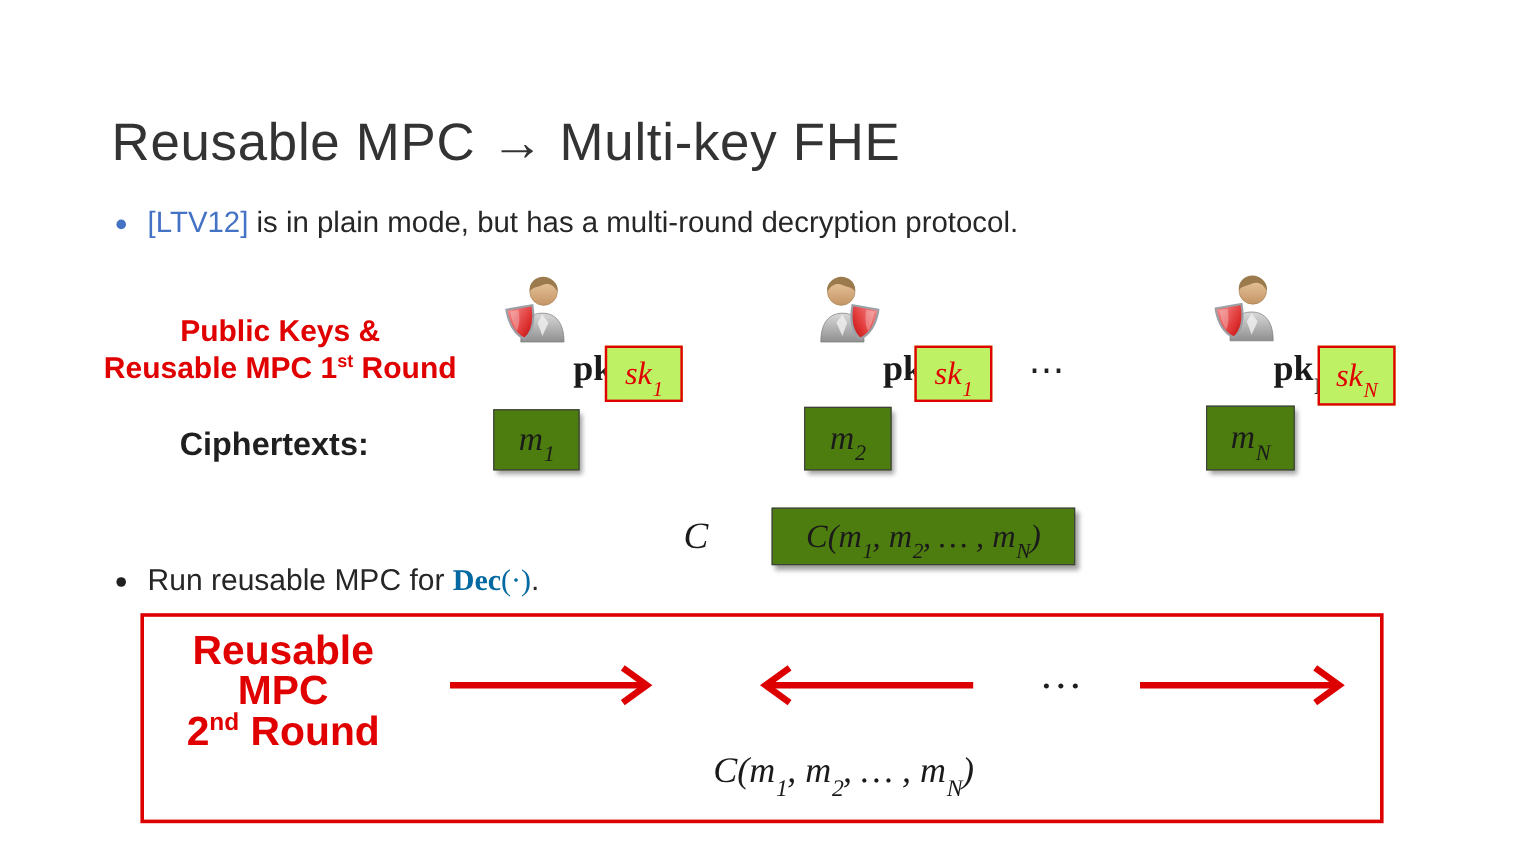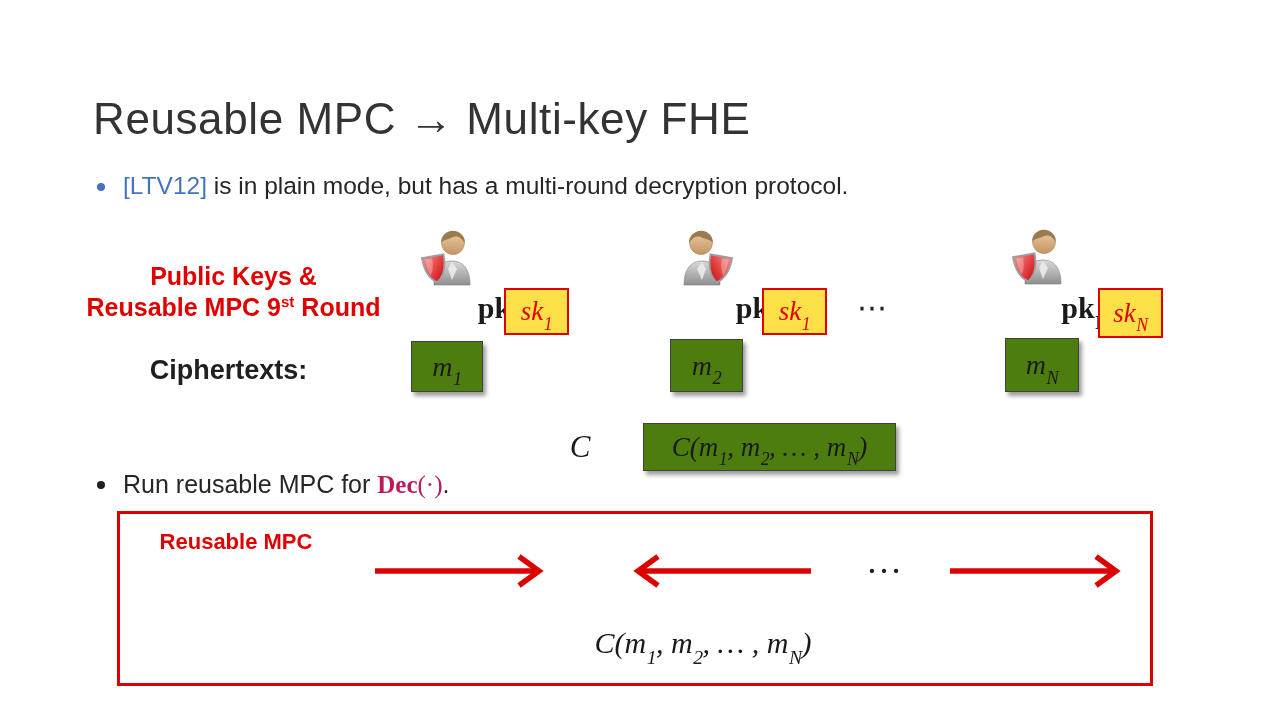--- a/index.html
+++ b/index.html
@@ -14,62 +14,62 @@
 
   .title{left:93px;top:94px;font-size:44px;font-weight:300;color:#333333;letter-spacing:0.6px;}
 
   .bullet{display:flex;align-items:flex-start;}
   .bdot{flex:none;width:8px;height:8px;border-radius:50%;margin:11px 18px 0 0;}
   .bdot.blue{background:#4472C4;}
   .bdot.dark{background:#1f1f1f;}
   .b1{left:97px;top:172px;font-size:24.5px;}
   .b2{left:97px;top:470px;font-size:25px;}
   .blue-ref{color:#4472C4;}
-  .red{color:#be185d;}
+  .red{color:#0369a1;}
 
   .round1-label{left:66px;top:261px;width:335px;text-align:center;
                 font-size:25px;font-weight:bold;line-height:31px;color:#e00000;}
   .ciphertexts{left:66px;top:355px;width:325px;text-align:center;
                font-size:27px;font-weight:bold;color:#1f1f1f;}
 
   .person{width:54px;height:58px;display:block;}
   .person-1{left:421px;top:228px;}
   .person-2{left:679px;top:228px;transform:scaleX(-1);}
   .person-n{left:1012px;top:227px;}
 
   .pk{width:130px;text-align:right;font-family:"Liberation Serif",serif;
       font-weight:bold;font-size:30px;color:#1a1a1a;}
   .pk sub{font-weight:bold;}
   .pk-1{left:391px;top:291px;}
   .pk-2{left:649px;top:291px;}
   .pk-n{left:979px;top:291px;}
 
   .skbox{border:2.5px solid #e00000;color:#e00000;display:flex;align-items:center;justify-content:center;
-         font-family:"Liberation Serif",serif;font-style:italic;font-size:27px;background:#fde047;}
+         font-family:"Liberation Serif",serif;font-style:italic;font-size:27px;background:#bef264;}
   .sk-1{left:504px;top:288px;width:61px;height:43px;}
   .sk-2{left:762px;top:288px;width:61px;height:43px;}
   .sk-n{left:1098px;top:288px;width:61px;height:46px;}
 
   .dots-top{left:850px;top:290px;width:44px;text-align:center;font-size:30px;color:#1f1f1f;
             font-family:"Liberation Serif",serif;}
 
   .mbox{background:#4d7c0f;border:1.5px solid #404040;box-shadow:3px 4px 4px rgba(0,0,0,0.38);
         display:flex;align-items:center;justify-content:center;
         font-family:"Liberation Serif",serif;font-style:italic;font-size:28px;color:#1a1a1a;}
   .m-1{left:411px;top:341px;width:70px;height:49px;}
   .m-2{left:670px;top:339px;width:71px;height:51px;justify-content:center;}
   .m-n{left:1005px;top:338px;width:72px;height:52px;}
 
   .c-label{left:560px;top:429px;width:40px;text-align:center;font-size:31px;color:#1a1a1a;}
   .jointbox{left:643px;top:423px;width:251px;height:46px;font-size:27px;}
   .formula-bottom{left:548px;top:626px;width:310px;text-align:center;font-size:30px;color:#1a1a1a;
                   font-family:"Liberation Serif",serif;font-style:italic;}
 
   .round2-rect{left:117px;top:511px;width:1030px;height:169px;border:3px solid #dd0000;background:transparent;}
-  .round2-label{left:120px;top:525px;width:232px;text-align:center;font-size:22px;font-weight:bold;
+  .round2-label{left:120px;top:525px;width:232px;text-align:center;font-size:34px;font-weight:bold;
                 line-height:34px;color:#e00000;}
   .arrow{height:36px;display:block;}
   .arrow-1{left:375px;top:553px;}
   .arrow-2{left:633px;top:553px;}
   .arrow-3{left:950px;top:553px;}
   .dots-box{left:858px;top:540px;width:54px;text-align:center;font-size:36px;color:#1f1f1f;
             font-family:"Liberation Serif",serif;letter-spacing:2px;}
 </style>
 </head>
 <body>
@@ -106,21 +106,21 @@
 
   <div class="abs title">Reusable MPC → Multi-key FHE</div>
 
   <div class="abs bullet b1">
     <span class="bdot blue"></span>
     <span><span class="blue-ref">[LTV12]</span><span> is in plain mode, but has a multi-round decryption protocol.</span></span>
   </div>
 
   <div class="abs round1-label">
     <div>Public Keys &amp;</div>
-    <div><span>Reusable MPC 9</span><sup>st</sup><span> Round</span></div>
+    <div><span>Reusable MPC 1</span><sup>st</sup><span> Round</span></div>
   </div>
 
   <div class="abs ciphertexts">Ciphertexts:</div>
 
   <div class="abs person-1">
     <svg class="person">
         <use href="#personShield"></use>
       </svg>
   </div>
   <div class="abs pk pk-1"><span>pk</span><sub>1</sub></div>
@@ -165,20 +165,21 @@
   </div>
 
   <div class="abs bullet b2">
     <span class="bdot dark"></span>
     <span><span>Run reusable MPC for </span><span class="serif bold red">Dec</span><span class="serif red">(·)</span><span>.</span></span>
   </div>
 
   <div class="abs round2-rect"></div>
   <div class="abs round2-label">
     <div>Reusable MPC</div>
+    <div><span>2</span><sup>nd</sup><span> Round</span></div>
   </div>
 
   <svg class="abs arrow arrow-1" width="170" height="36">
     <line x1="0" y1="18" x2="160" y2="18" stroke="#dd0000" stroke-width="5.5"></line>
     <polyline points="144,3.5 164,18 144,32.5" fill="none" stroke="#dd0000" stroke-width="5.5"></polyline>
   </svg>
   <svg class="abs arrow arrow-2" width="180" height="36">
     <line x1="5" y1="18" x2="178" y2="18" stroke="#dd0000" stroke-width="5.5"></line>
     <polyline points="25,3.5 5,18 25,32.5" fill="none" stroke="#dd0000" stroke-width="5.5"></polyline>
   </svg>

